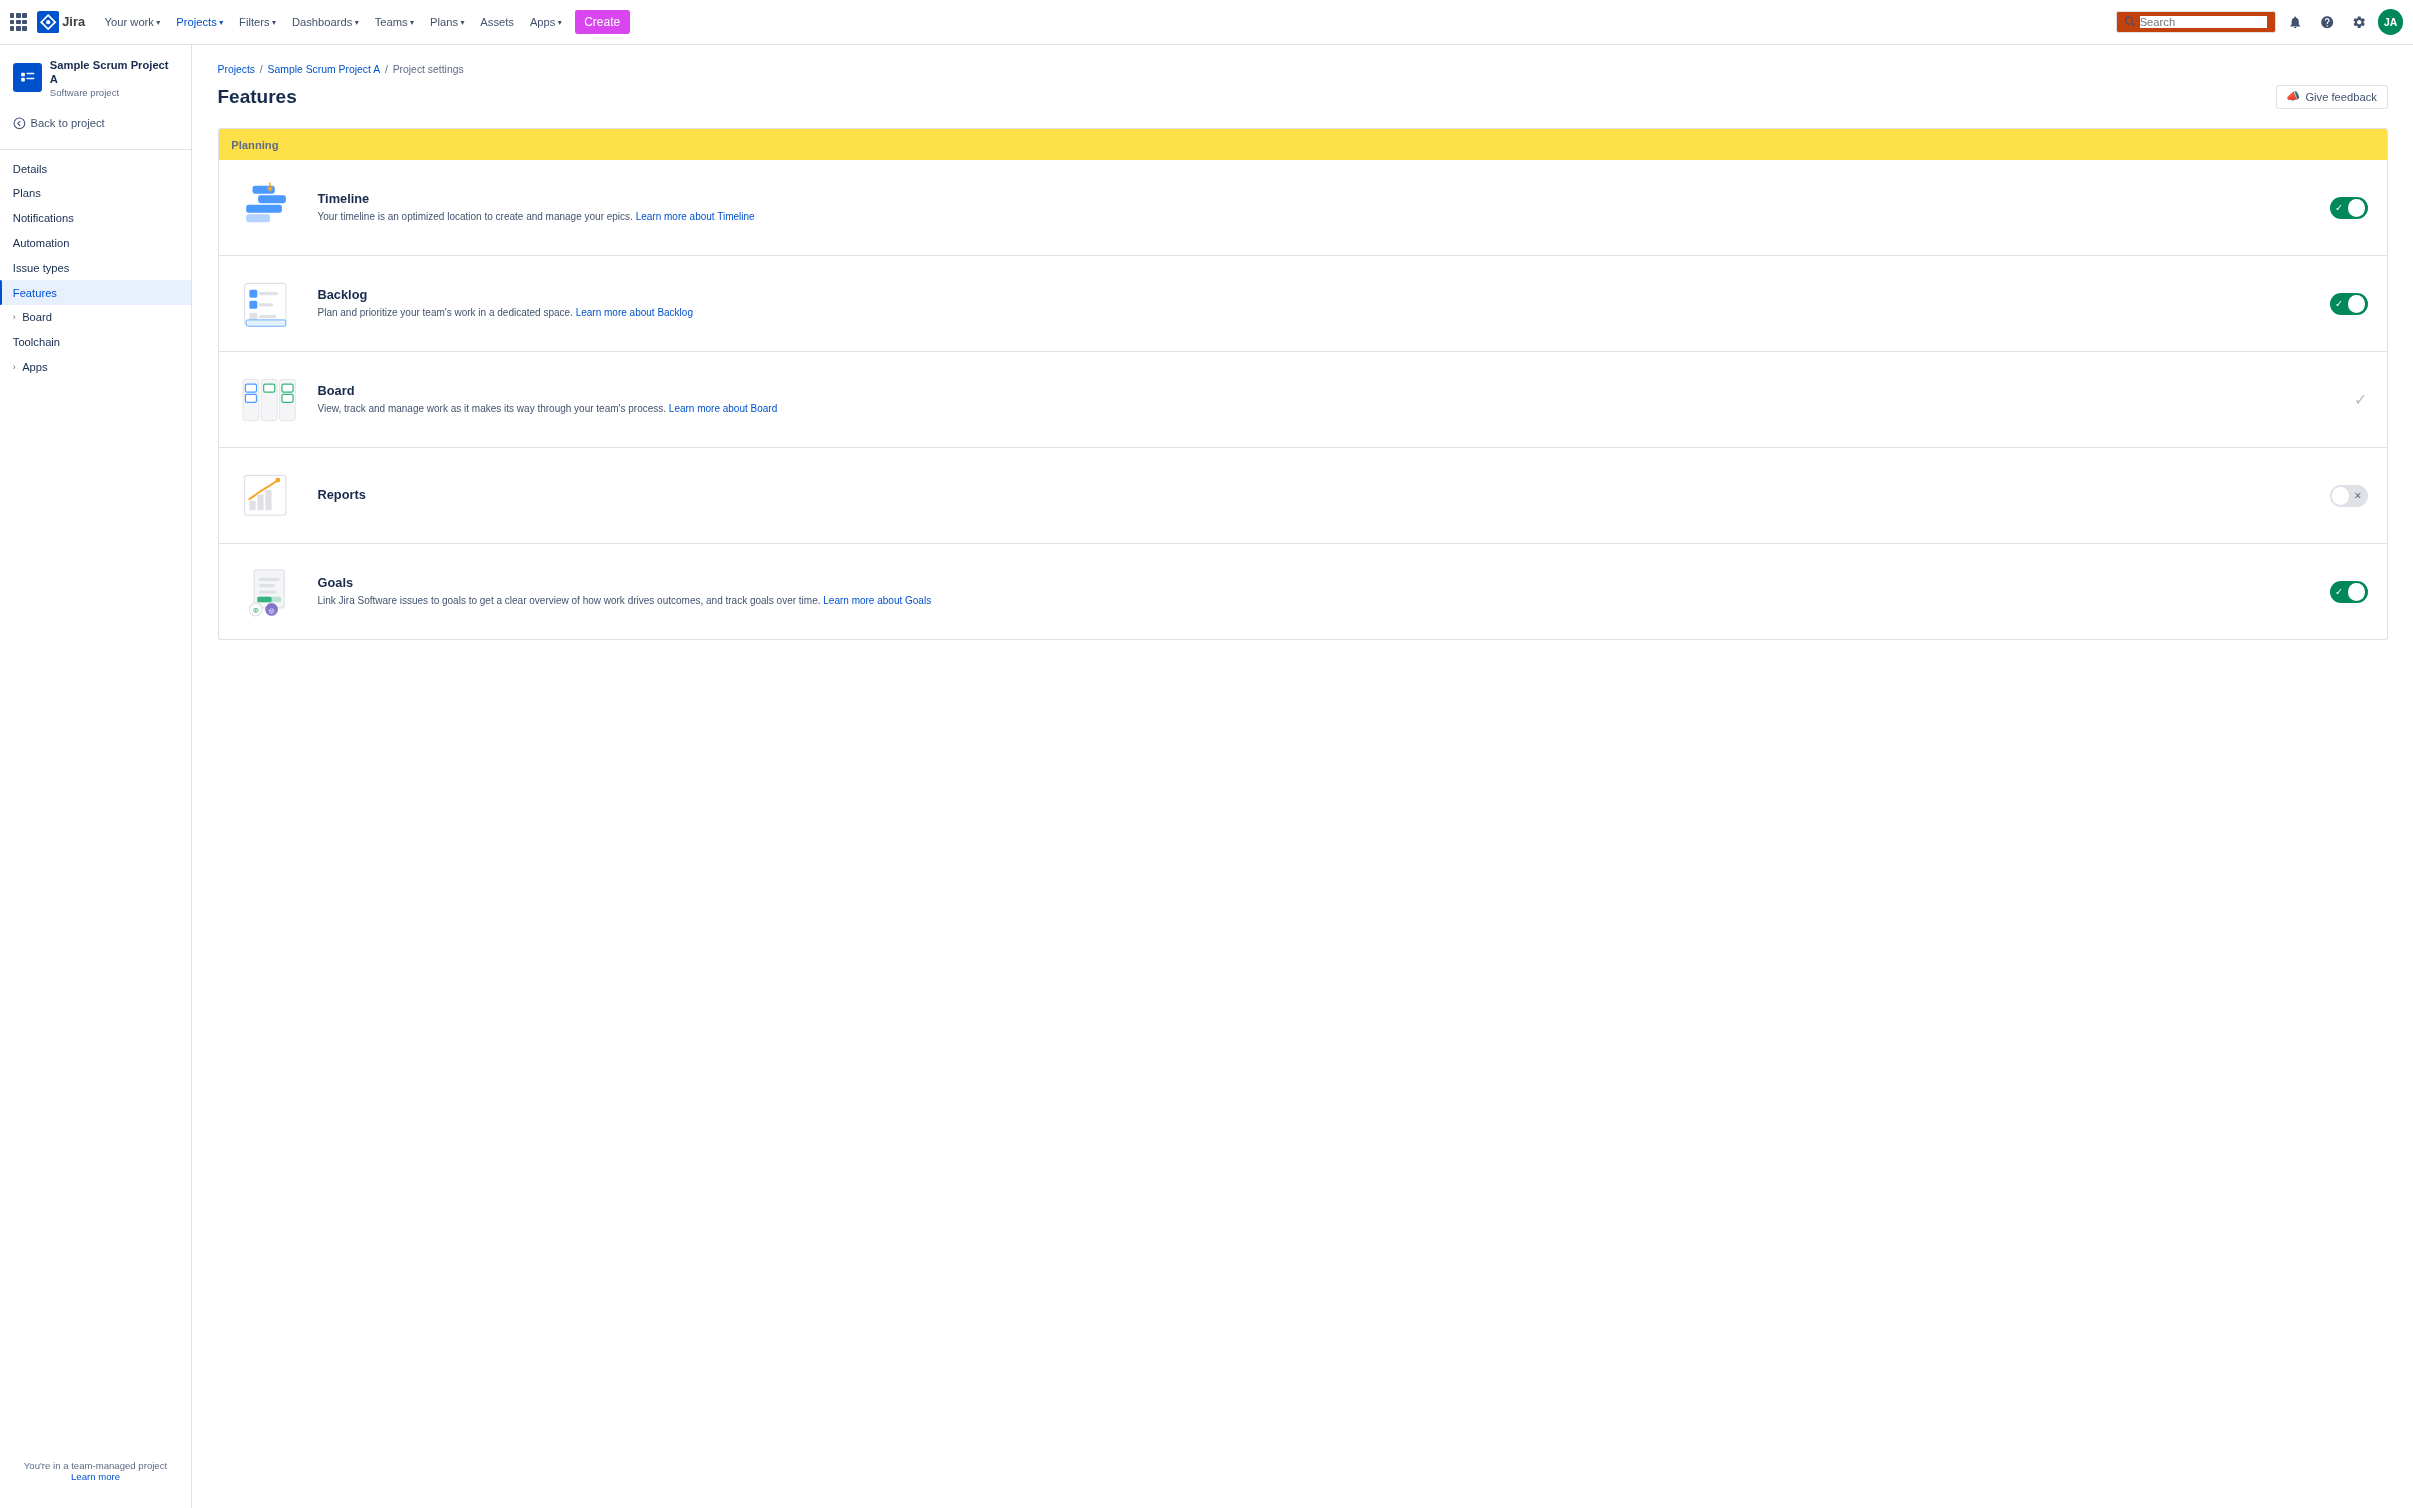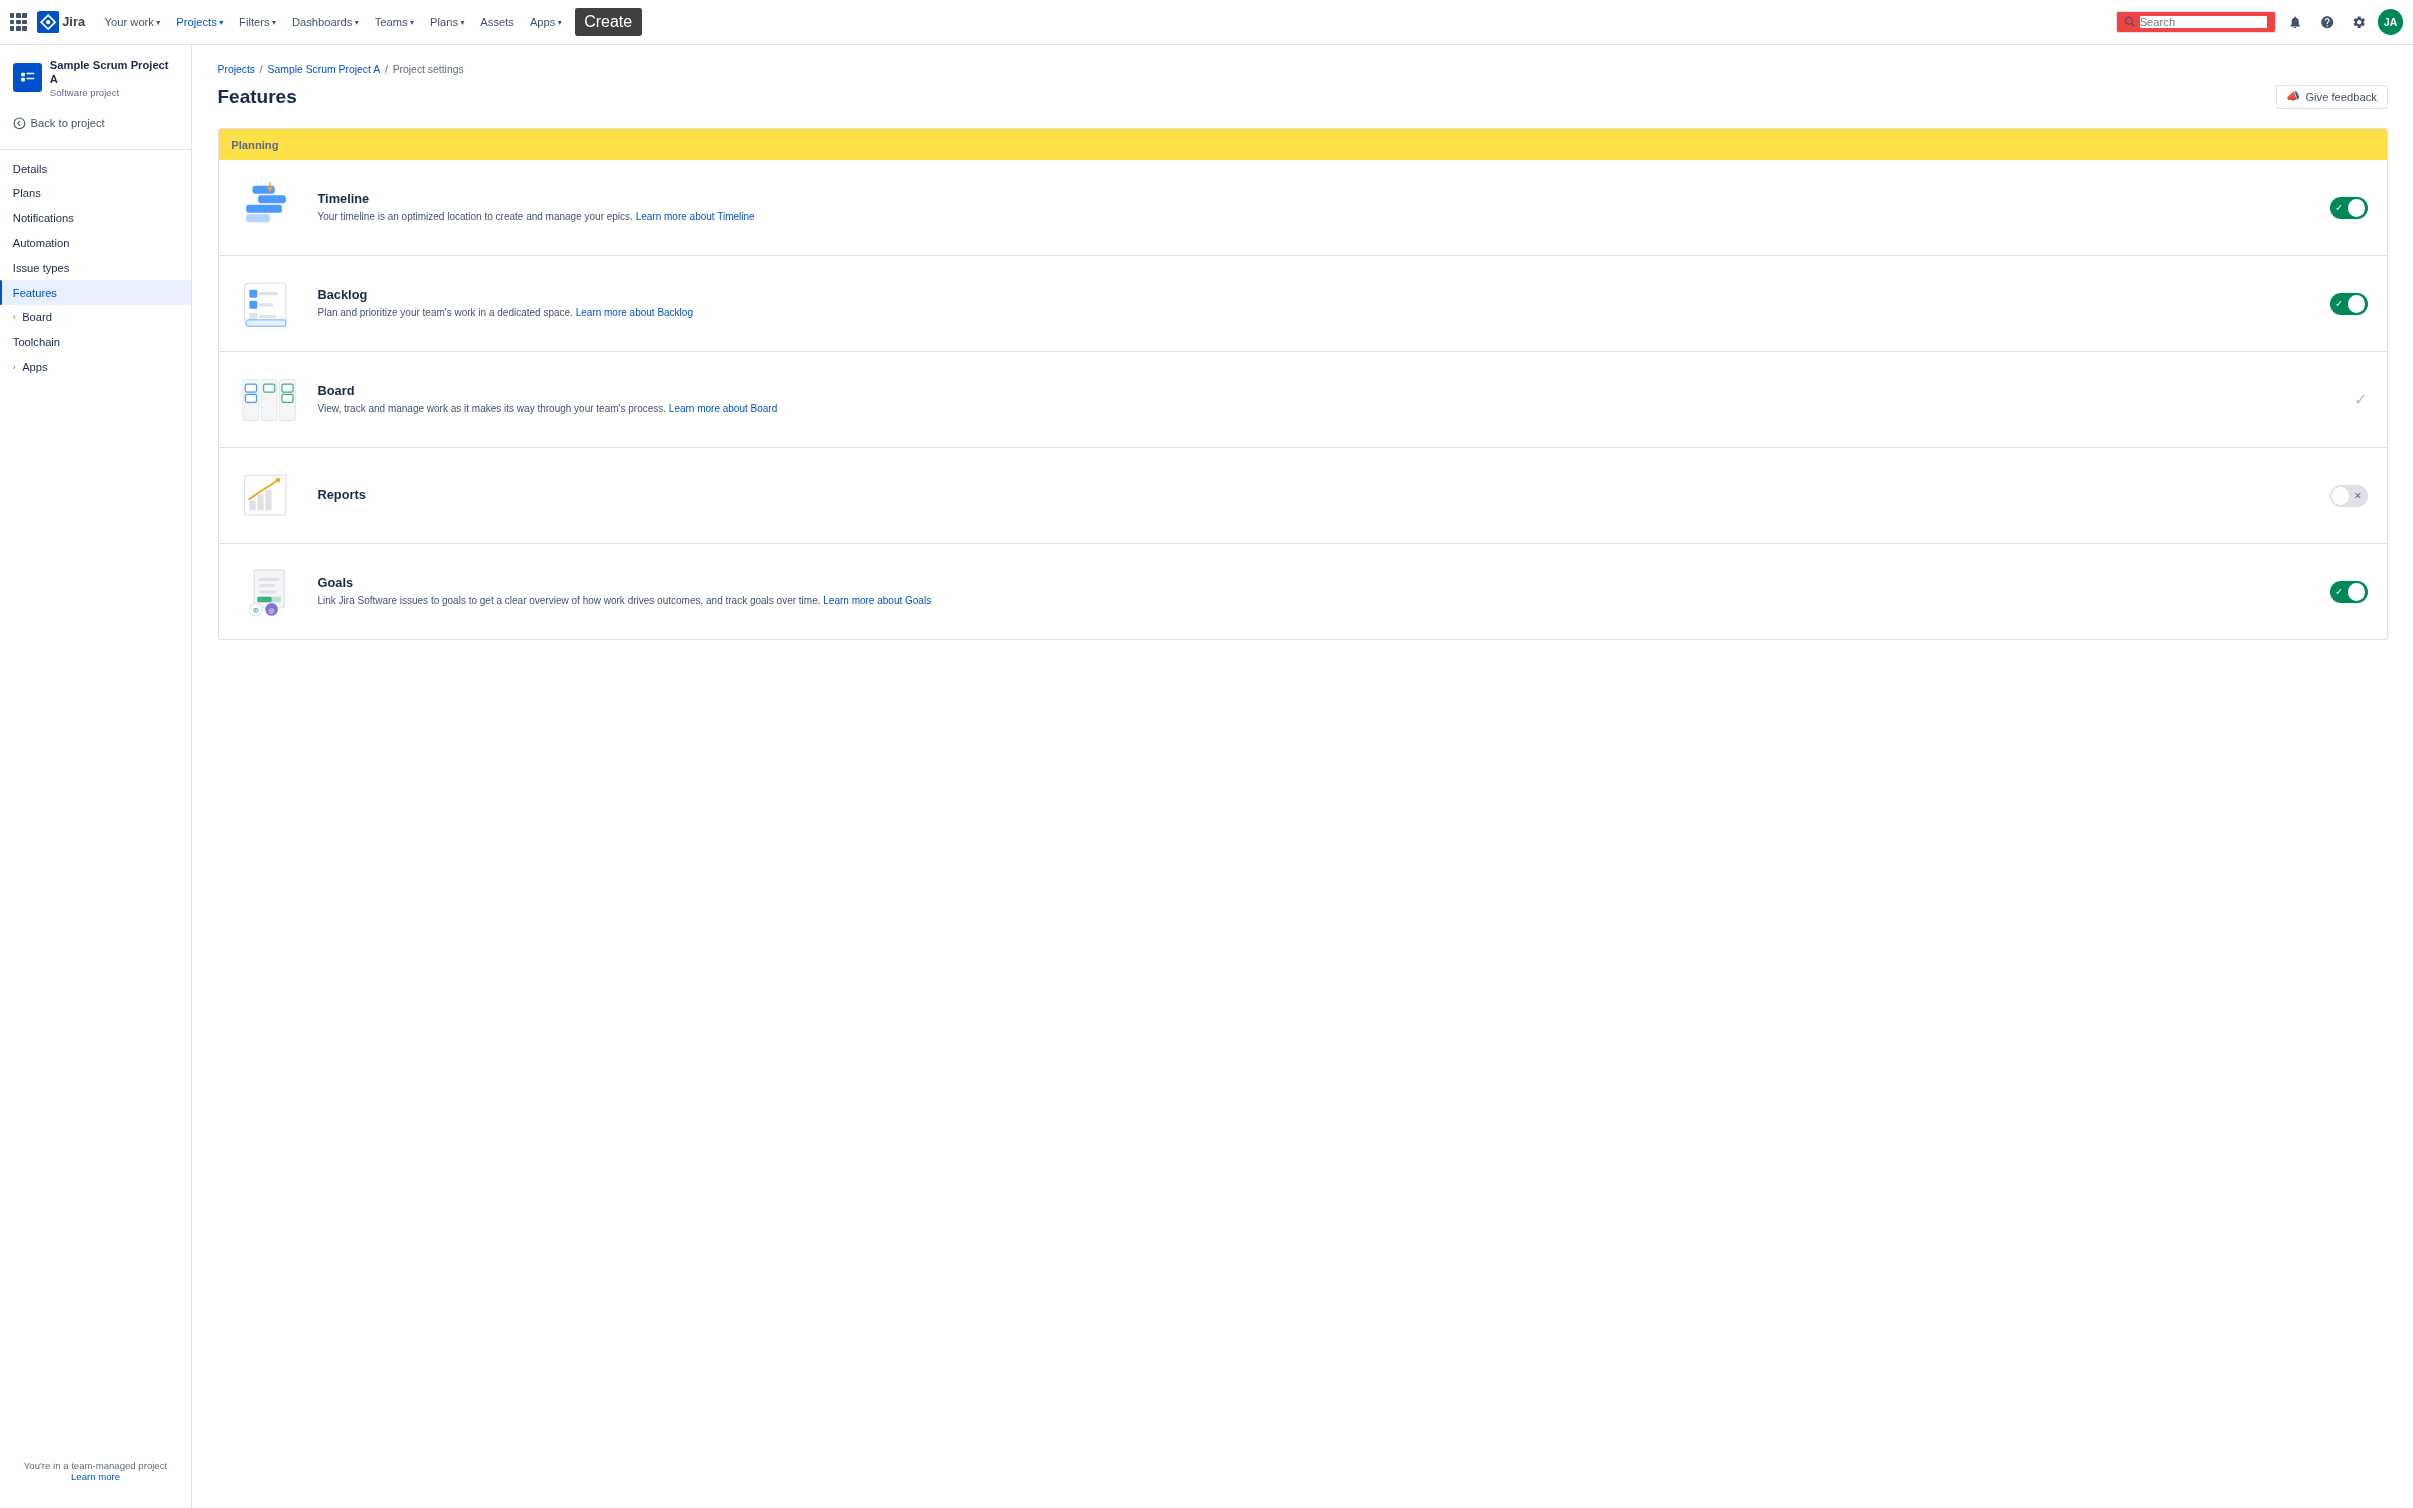--- a/index.html
+++ b/index.html
@@ -17,28 +17,28 @@
     .topnav-logo { display: flex; align-items: center; gap: 3.2px; margin-right: 10px; color: #404040; font-weight: 700; font-size: 12.8px; cursor: pointer; }
     .topnav-logo svg { width: 22.3px; height: 22.3px; }
     .nav-item {
       display: flex; align-items: center; gap: 2.4px; padding: 4.8px 6.4px;
       border-radius: 2.4px; cursor: pointer; color: #42526e; font-size: 11.2px;
       white-space: nowrap;
     }
     .nav-item.active { color: #0052cc; }
     .nav-item .chevron { font-size: 8px; }
     .nav-create {
-      background: #404040; color: #fff; border: none; border-radius: 2.4px;
-      padding: 4.8px 9.6px; font-size: 16px; font-weight: 500; cursor: pointer; margin-left: 3.2px;
+      background: #d946ef; color: #fff; border: none; border-radius: 2.4px;
+      padding: 4.8px 9.6px; font-size: 12px; font-weight: 500; cursor: pointer; margin-left: 3.2px;
     }
     .nav-right { display: flex; align-items: center; gap: 6.4px; margin-left: auto; }
     .search-box {
       display: flex; align-items: center; gap: 4.8px;
       border: 1.6px solid #dfe1e6; border-radius: 2.4px; padding: 4px 8px;
-      width: 160px; background: #ef4444; cursor: text;
+      width: 160px; background: #c2410c; cursor: text;
     }
     .search-box input { border: none; outline: none; font-size: 11.2px; color: #42526e; width: 100%; }
     .icon-btn {
       width: 25.5px; height: 25.5px; border-radius: 50%; display: flex; align-items: center;
       justify-content: center; cursor: pointer; color: #42526e; font-size: 12.8px;
       background: transparent; border: none;
     }
     .avatar {
       width: 25.5px; height: 25.5px; border-radius: 50%; background: #00875a;
       display: flex; align-items: center; justify-content: center; color: #fff;

